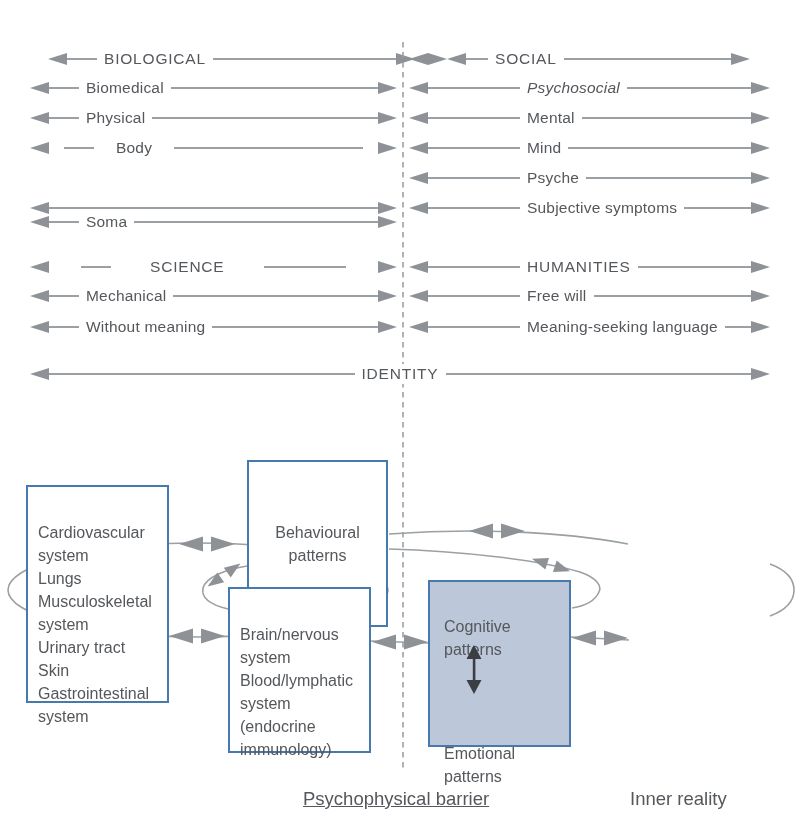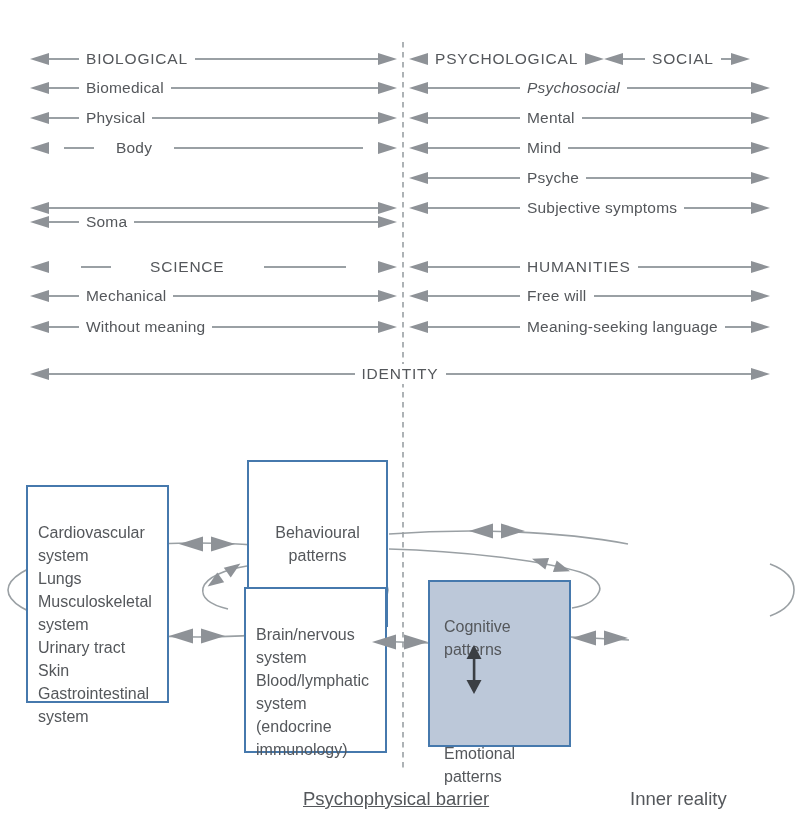--- a/index.html
+++ b/index.html
@@ -45,30 +45,29 @@
     <ellipse cx="198" cy="590" rx="190" ry="47" fill="none" stroke="#9aa0a4" stroke-width="1.6"></ellipse>
     <path d="M247,566 C227,569 206,577 203,588 C201,598 211,605 228,609" fill="none" stroke="#9aa0a4" stroke-width="1.6"></path>
     <path d="M389,549 C460,551 540,560 580,572 C597,578 602,586 599,592 C595,601 585,606 572,608" fill="none" stroke="#9aa0a4" stroke-width="1.6"></path>
     <path d="M389,534 C470,528 560,531 628,544" fill="none" stroke="#9aa0a4" stroke-width="1.6"></path>
     <path d="M770,564 C786,570 794,579 794,590 C794,601 786,610 770,616" fill="none" stroke="#9aa0a4" stroke-width="1.6"></path>
     <path d="M571,637 L629,640" fill="none" stroke="#9aa0a4" stroke-width="1.6"></path>
     <path d="M371,641 L428,643" fill="none" stroke="#9aa0a4" stroke-width="1.6"></path>
   </svg>
 
   <div id="rows-host">
-      <div class="row-half" style="left: 30px; top: 49px; width: 367px;">
+      <div class="row-half" style="left: 48px; top: 49px; width: 367px;">
         <span class="ah l"></span>
         <span class="ln" style="width: 30px;"></span>
         <span class="row-label heading">BIOLOGICAL</span>
         <span class="ln grow"></span>
         <span class="ah r"></span>
       </div>
       <div class="row-half" style="left: 409px; top: 49px; width: 341px;">
         <span class="ah l"></span>
-        <span class="row-label heading">PSYCHOLOGICAL</span>
         <span class="ah r"></span>
         <span class="ah l"></span>
         <span class="ln" style="width: 22px;"></span>
         <span class="row-label heading">SOCIAL</span>
         <span class="ln grow"></span>
         <span class="ah r"></span>
       </div>
       <div class="row-half" style="left: 30px; top: 78px; width: 367px;">
         <span class="ah l"></span>
         <span class="ln" style="width: 30px;"></span>
@@ -200,21 +199,21 @@
 Skin
 Gastrointestinal
 system</div>
   </div>
 
   <div class="dbox center" style="left:247px;top:460px;width:141px;height:167px;">
     <div>Behavioural
 patterns</div>
   </div>
 
-  <div class="dbox" style="left:244px;top:587px;width:143px;height:166px;">
+  <div class="dbox" style="left:228px;top:587px;width:143px;height:166px;">
     <div class="pad">Brain/nervous
 system
 Blood/lymphatic
 system
 (endocrine
 immunology)</div>
   </div>
 
   <div class="dbox shaded" style="left:428px;top:580px;width:143px;height:167px;">
     <div style="padding:10px 0 0 14px;">Cognitive

